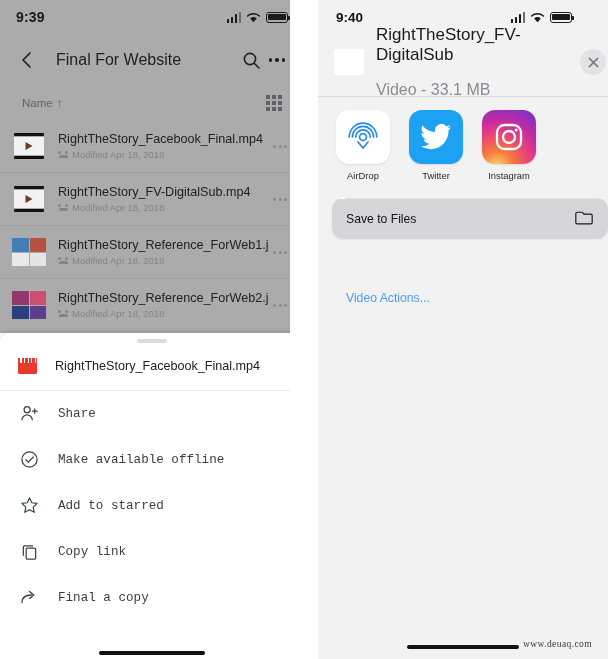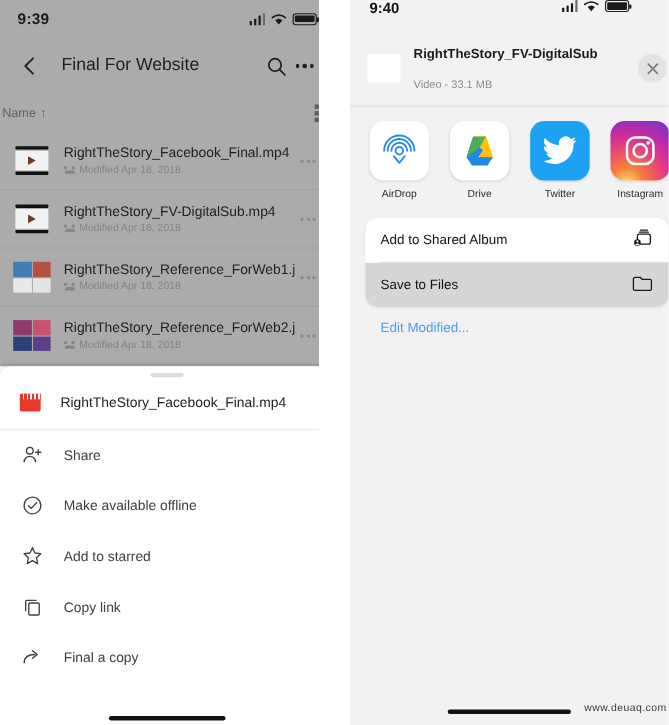--- a/index.html
+++ b/index.html
@@ -55,21 +55,21 @@
   .drive-appbar {
     position: absolute; left: 0; top: 34px; width: 304px; height: 52px;
     display: flex; align-items: center; padding: 0 14px;
     z-index: 6;
   }
   .drive-title { font-size: 16px; color: #202124; margin-left: 16px; flex: 1; }
   .ab-icon { width: 26px; height: 26px; display: flex; align-items: center; justify-content: center; }
 
   .sortbar {
     position: absolute; left: 0; top: 86px; width: 304px; height: 34px;
-    display: flex; align-items: center; justify-content: space-between; padding: 0 2px;
+    display: flex; align-items: center; justify-content: space-between; padding: 0 22px;
     z-index: 6;
   }
   .sort-left { display: flex; align-items: center; gap: 4px; font-size: 11.5px; color: #5f6368; }
   .grid-ic { display: grid; grid-template-columns: repeat(3, 4px); grid-gap: 2px; }
   .grid-ic span { display: block; width: 4px; height: 4px; background: #5f6368; }
 
   .filelist { position: absolute; left: 0; top: 120px; width: 304px; z-index: 6; }
   .filerow {
     height: 53px; display: flex; align-items: center; padding: 0 12px;
     border-bottom: 1px solid rgba(0,0,0,0.055);
@@ -118,47 +118,47 @@
   .clapper {
     width: 19px; height: 16px; background: #e8392f; border-radius: 1.5px;
     position: relative; flex: none;
   }
   .clapper::before {
     content: ""; position: absolute; left: 0; right: 0; top: 0; height: 4.5px;
     background: repeating-linear-gradient(90deg, #e8392f 0 2.5px, #ffffff 2.5px 3.6px);
   }
   .sheet-file-name { margin-left: 18px; font-size: 12.6px; color: #202124; }
   .menu-item {
-    height: 46px; display: flex; align-items: center; padding: 0 18px;
+    height: 46px; display: flex; align-items: center; padding: 0 18px; font-family: Liberation Mono, monospace;
   }
   .menu-ic { width: 22px; height: 22px; flex: none; display: flex; align-items: center; justify-content: center; }
   .menu-label { margin-left: 18px; font-size: 12.6px; color: #3c4043; }
   .home-ind {
     position: absolute; left: 50%; transform: translateX(-50%); bottom: 4px;
     width: 106px; height: 4px; border-radius: 3px; background: #111;
   }
 
   
   .panel-right {
     position: relative; width: 304px; height: 659px;
     background: #f2f2f3; overflow: hidden;
   }
   .ios-statusbar {
     position: absolute; left: 0; top: 0; width: 272px; height: 34px;
-    display: flex; align-items: flex-start; justify-content: space-between; padding: 0 18px;
+    display: flex; align-items: center; justify-content: space-between; padding: 0 18px;
   }
   .ios-time { font-size: 13.5px; font-weight: 700; color: #111; }
   .share-header {
     position: absolute; left: 0; top: 34px; width: 304px; height: 56px;
     display: flex; align-items: center; padding: 0 16px;
   }
   .sh-thumb { width: 30px; height: 26px; background: #ffffff; border-radius: 2px; flex: none; }
   .sh-text { margin-left: 12px; flex: 1; }
-  .sh-title { font-size: 12px; font-weight: 700; color: #1a1a1a; }
-  .sh-sub { font-size: 10px; color: #8c8c91; margin-top: 16px; }
+  .sh-title { font-size: 17px; font-weight: 400; color: #1a1a1a; }
+  .sh-sub { font-size: 16px; color: #8c8c91; margin-top: 16px; }
   .close-btn {
     width: 26px; height: 26px; border-radius: 50%; background: #e3e3e5;
     display: flex; align-items: center; justify-content: center; flex: none;
   }
   .hr-line { position: absolute; left: 0; top: 96px; width: 304px; height: 1px; background: #dcdcde; }
 
   .app-row {
     position: absolute; left: 0; top: 110px; width: 304px;
     display: flex; gap: 19px; padding: 0 18px; align-items: flex-start;
   }
@@ -190,23 +190,23 @@
   .action-row .label { flex: 1; }
   .edit-actions {
     position: absolute; left: 28px; top: 291px;
     font-size: 12.2px; color: #4a9cf0;
   }
   .ios-home {
     position: absolute; left: 50%; transform: translateX(-50%); bottom: 10px;
     width: 112px; height: 4.5px; border-radius: 3px; background: #111;
   }
   .watermark {
-    position: absolute; right: 2px; bottom: 10px;
+    position: absolute; right: 16px; bottom: 10px;
     font-size: 9.5px; color: #3a3a3a; letter-spacing: .4px;
-    font-family: Liberation Sans, sans-serif;
+    font-family: Liberation Serif, serif;
   }
 </style>
 </head>
 <body>
 
 <div class="screens">
 
   <div class="panel-left">
     <div class="drive-bg"></div>
 
@@ -505,34 +505,20 @@
             <circle cx="17" cy="17" r="3.4" fill="none" stroke="#2a8ae8" stroke-width="1.7"></circle>
             <path d="M9.8 17a7.2 7.2 0 0 1 14.4 0" fill="none" stroke="#2a8ae8" stroke-width="1.7" stroke-linecap="round"></path>
             <path d="M6.4 17a10.6 10.6 0 0 1 21.2 0" fill="none" stroke="#2a8ae8" stroke-width="1.7" stroke-linecap="round"></path>
             <path d="M3.2 17a13.8 13.8 0 0 1 27.6 0" fill="none" stroke="#2a8ae8" stroke-width="1.7" stroke-linecap="round"></path>
             <path d="M12 22 l5 6 5-6" fill="none" stroke="#2a8ae8" stroke-width="1.7" stroke-linecap="round" stroke-linejoin="round"></path>
           </svg>
         </div>
         <div class="app-label">AirDrop</div>
       </div>
 
-      <div class="app-item">
-        <div class="app-icon ic-drive">
-          <svg width="36" height="32" viewBox="0 0 36 32">
-            <path d="M12.2 3 L23.8 3 L30 22 L18.4 22 Z" fill="#ffc107"></path>
-            <path d="M12.2 3 L6.2 22 L12.6 29 L24.4 10 Z" fill="#1e88e5"></path>
-            <path d="M6.2 22 L30 22 L24.4 29 L12.6 29 Z" fill="#4caf50"></path>
-            <path d="M12.2 3 L18 13 L23.8 3 Z" fill="#4caf50"></path>
-            <path d="M6.2 22 L12.2 3 L18 13 Z" fill="#4caf50"></path>
-            <path d="M30 22 L23.8 3 L18 13 Z" fill="#ffc107"></path>
-            <path d="M6.2 22 L30 22 L25.2 29.5 L11 29.5 Z" fill="#1e88e5"></path>
-          </svg>
-        </div>
-        <div class="app-label">Drive</div>
-      </div>
 
       <div class="app-item">
         <div class="app-icon ic-twitter">
           <svg width="34" height="30" viewBox="0 0 34 30">
             <path d="M32 5.2c-1.1.5-2.3.85-3.6 1a6.3 6.3 0 0 0 2.76-3.47 12.6 12.6 0 0 1-4 1.53A6.28 6.28 0 0 0 16.3 10a17.8 17.8 0 0 1-12.93-6.55 6.28 6.28 0 0 0 1.94 8.38 6.2 6.2 0 0 1-2.84-.79v.08a6.28 6.28 0 0 0 5.03 6.15 6.3 6.3 0 0 1-2.83.1 6.28 6.28 0 0 0 5.86 4.36A12.6 12.6 0 0 1 2 24.33a17.75 17.75 0 0 0 9.62 2.82c11.54 0 17.86-9.56 17.86-17.85l-.02-.81A12.7 12.7 0 0 0 32 5.2z" fill="#ffffff"></path>
           </svg>
         </div>
         <div class="app-label">Twitter</div>
       </div>
 
@@ -543,42 +529,30 @@
             <circle cx="17" cy="17" r="6" fill="none" stroke="#ffffff" stroke-width="2.3"></circle>
             <circle cx="24.2" cy="10" r="1.6" fill="#ffffff"></circle>
           </svg>
         </div>
         <div class="app-label">Instagram</div>
       </div>
 
     </div>
 
     <div class="action-card">
-      <div class="action-row">
-        <span class="label">Add to Shared Album</span>
-        <span>
-          <svg width="20" height="19" viewBox="0 0 22 20">
-            <rect x="6" y="6" width="13" height="10" rx="2" fill="none" stroke="#1a1a1a" stroke-width="1.3"></rect>
-            <path d="M8 4 h9 M9 2 h7" stroke="#1a1a1a" stroke-width="1.2" stroke-linecap="round"></path>
-            <circle cx="6" cy="14.5" r="3.3" fill="#1a1a1a"></circle>
-            <circle cx="6" cy="13.2" r="1.1" fill="#ffffff"></circle>
-            <path d="M3.6 17 a2.6 2.6 0 0 1 4.8 0" fill="#ffffff"></path>
-          </svg>
-        </span>
-      </div>
       <div class="action-div"></div>
       <div class="action-row pressed">
         <span class="label">Save to Files</span>
         <span>
           <svg width="20" height="17" viewBox="0 0 22 18">
             <path d="M2 5.2 V14.5 a1.6 1.6 0 0 0 1.6 1.6 H18.4 a1.6 1.6 0 0 0 1.6-1.6 V6.8 a1.6 1.6 0 0 0-1.6-1.6 H10.8 L9 3.2 H3.6 A1.6 1.6 0 0 0 2 4.8 Z" fill="none" stroke="#1a1a1a" stroke-width="1.3" stroke-linejoin="round"></path>
           </svg>
         </span>
       </div>
     </div>
 
-    <div class="edit-actions">Edit Modified...</div>
+    <div class="edit-actions">Video Actions...</div>
 
     <div class="ios-home"></div>
     <div class="watermark">www.deuaq.com</div>
   </div>
 
 </div>
 
 </body></html>

